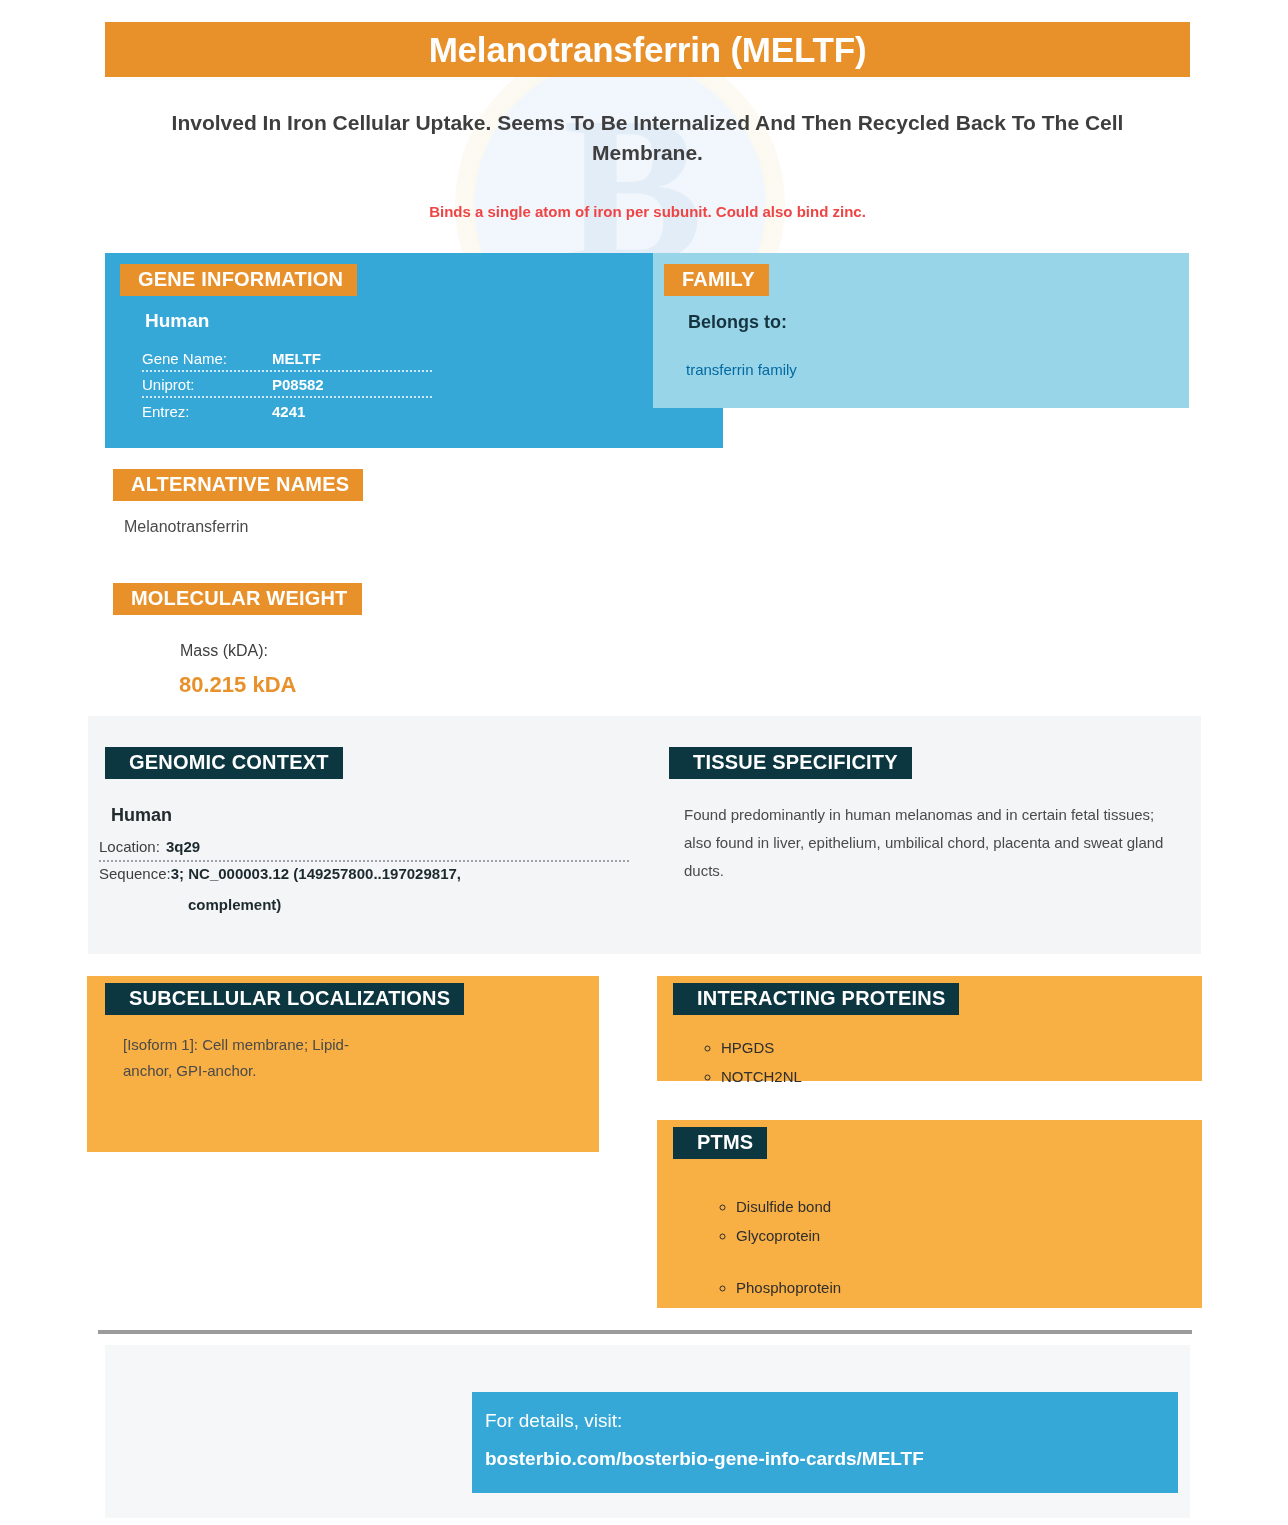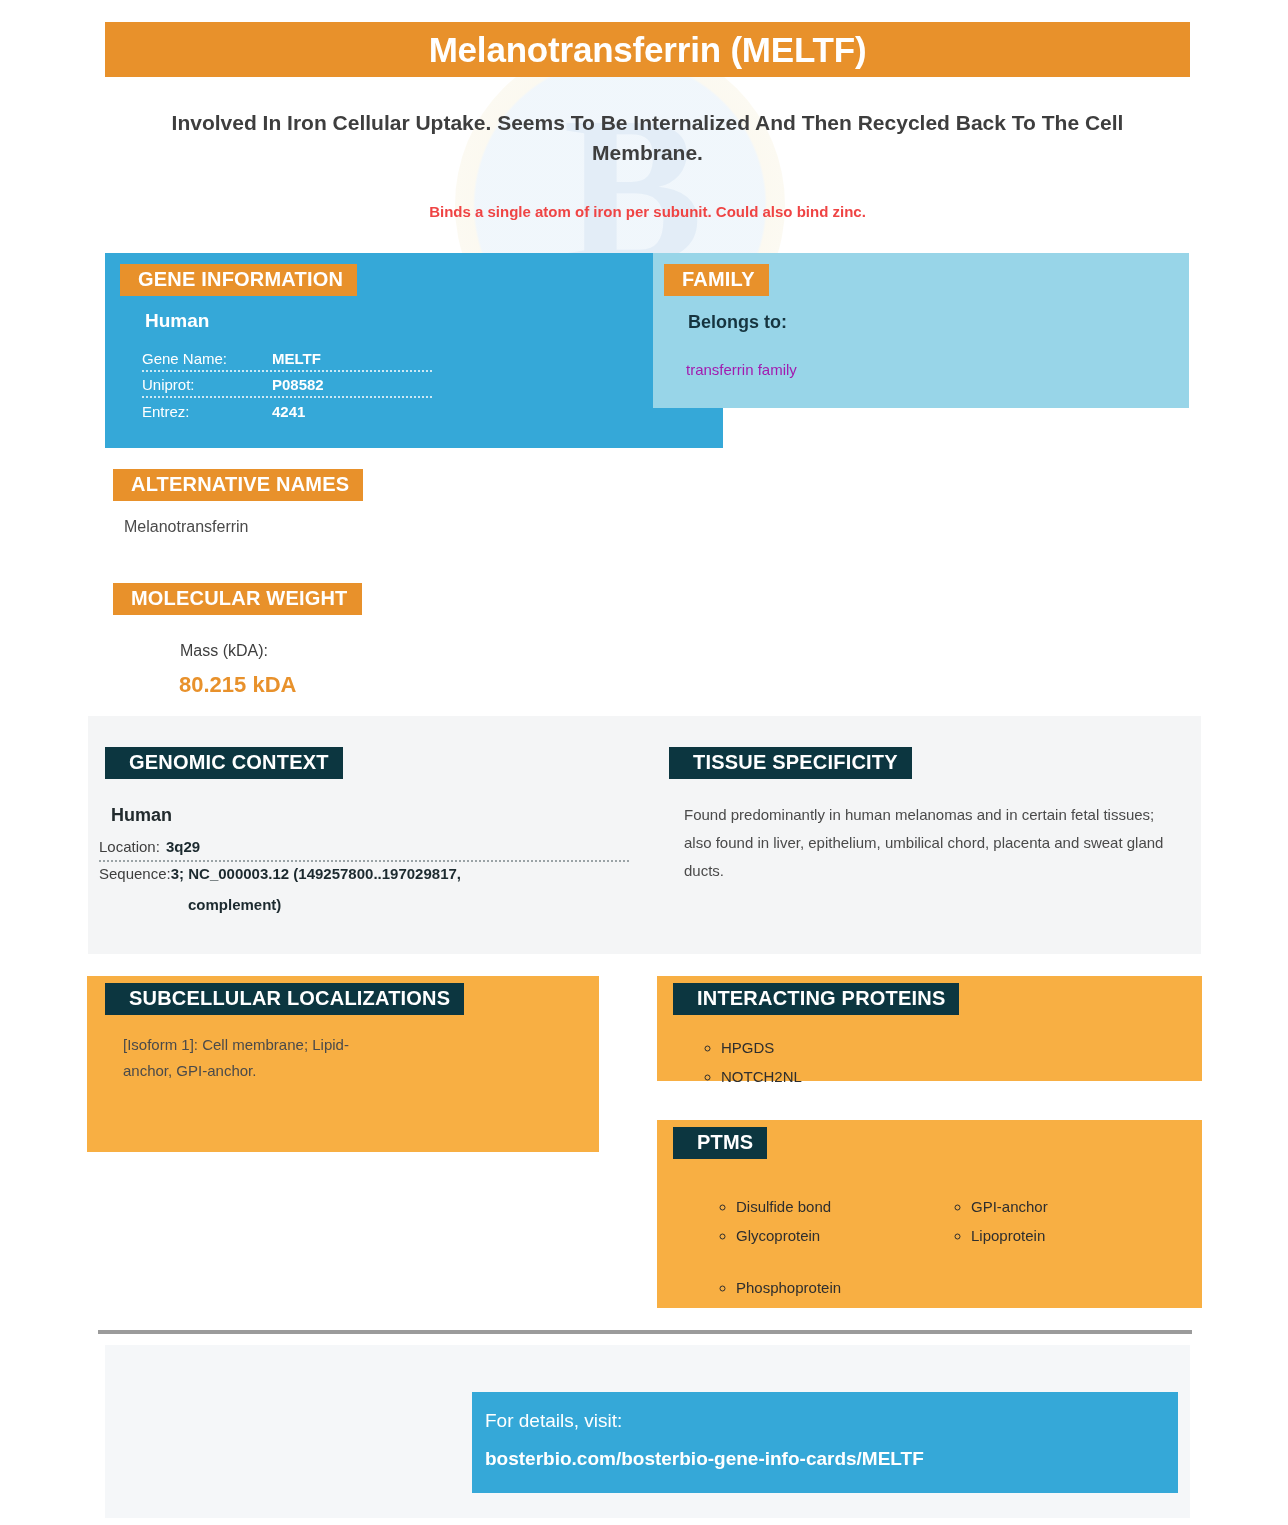--- a/index.html
+++ b/index.html
@@ -132,21 +132,21 @@
     width: 536px; height: 155px;
     background: #98d5e8;
   }
   .family-panel .chip { position: absolute; left: 11px; top: 11px; }
   .family-label {
     position: absolute; left: 35px; top: 59px;
     font-size: 18px; font-weight: bold; color: #16343f;
   }
   .family-value {
     position: absolute; left: 33px; top: 108px;
-    font-size: 15px; color: #a21caf;
+    font-size: 15px; color: #0369a1;
   }
 
   
   .alt-chip { position: absolute; left: 113px; top: 469px; }
   .alt-value {
     position: absolute; left: 124px; top: 518px;
     font-size: 16px; color: #4a4a4a;
   }
 
   
@@ -361,24 +361,20 @@
   </div>
 
   <div class="ptms-panel">
     <span class="chip chip-dark">PTMS</span>
     <div class="ptms-cols">
       <ul class="ptms-col">
         <li>Disulfide bond</li>
         <li>Glycoprotein</li>
         <li class="spaced">Phosphoprotein</li>
       </ul>
-      <ul class="ptms-col">
-        <li>GPI-anchor</li>
-        <li>Lipoprotein</li>
-      </ul>
     </div>
   </div>
 
   <div class="footer-rule"></div>
   <div class="footer-band"></div>
   <div class="footer-box">
     <div class="footer-intro">For details, visit:</div>
     <div class="footer-url">bosterbio.com/bosterbio-gene-info-cards/MELTF</div>
   </div>
 

